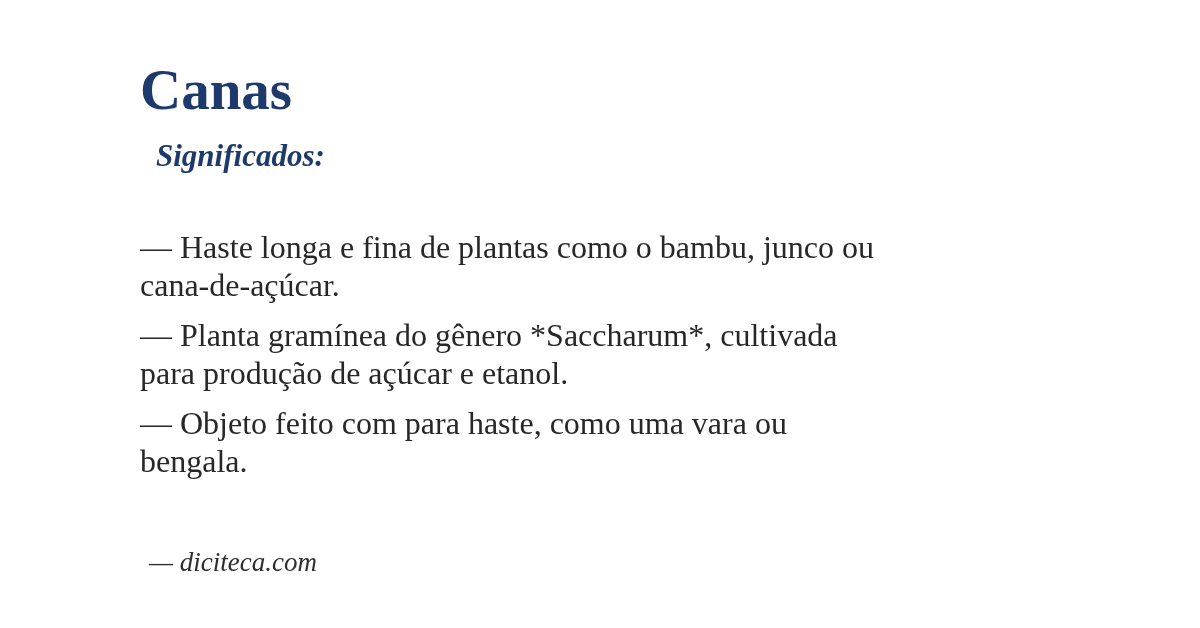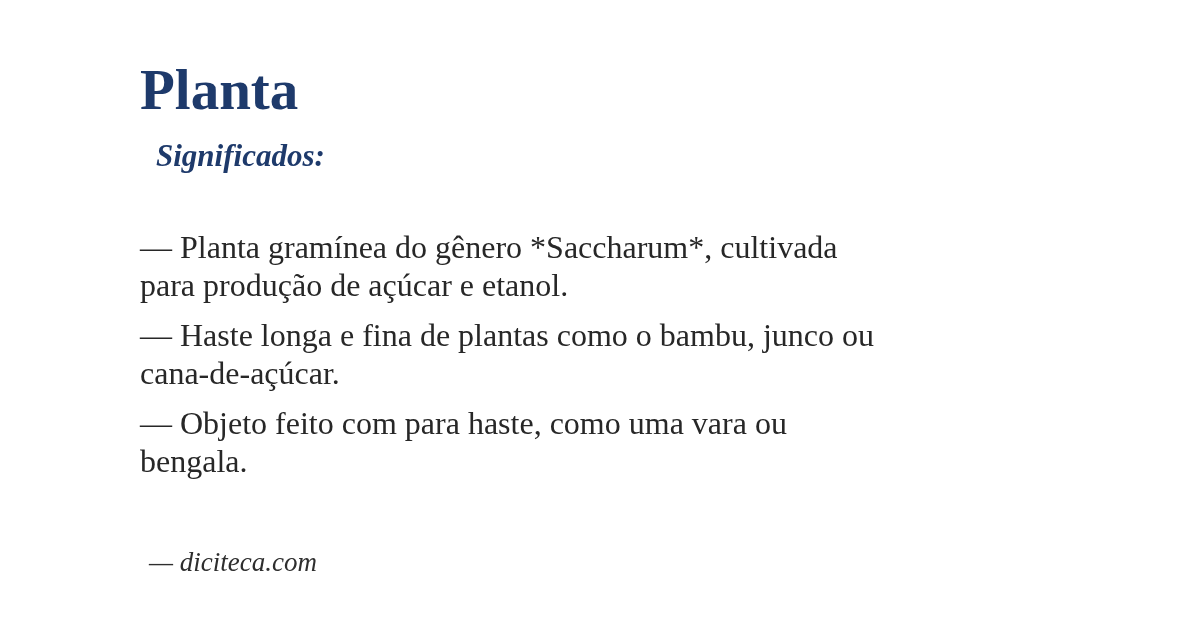--- a/index.html
+++ b/index.html
@@ -51,25 +51,25 @@
     line-height: 34px;
     font-style: italic;
     color: #2e2e2e;
   }
 </style>
 </head>
 <body>
 
 <div class="card">
 
-  <h1 class="word-title">Planta</h1>
+  <h1 class="word-title">Canas</h1>
 
   <h2 class="section-label">Significados:</h2>
 
   <div class="definitions">
+    <p class="definition">— Haste longa e fina de plantas como o bambu, junco ou cana-de-açúcar.</p>
     <p class="definition">— Planta gramínea do gênero *Saccharum*, cultivada para produção de açúcar e etanol.</p>
-    <p class="definition">— Haste longa e fina de plantas como o bambu, junco ou cana-de-açúcar.</p>
     <p class="definition">— Objeto feito com para haste, como uma vara ou bengala.</p>
   </div>
 
   <p class="attribution">— diciteca.com</p>
 
 </div>
 
 </body></html>

